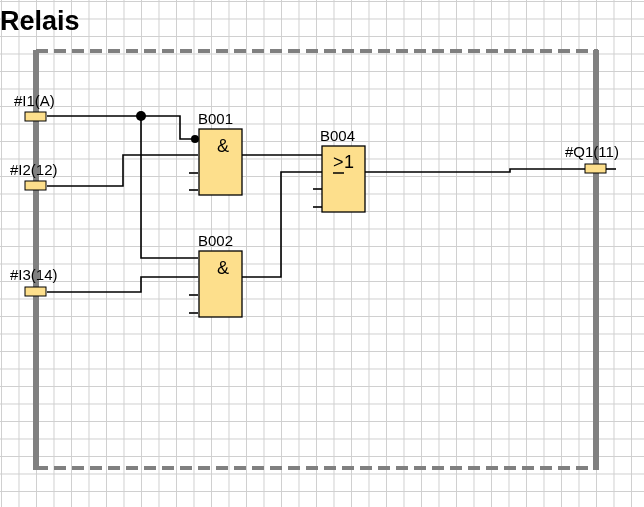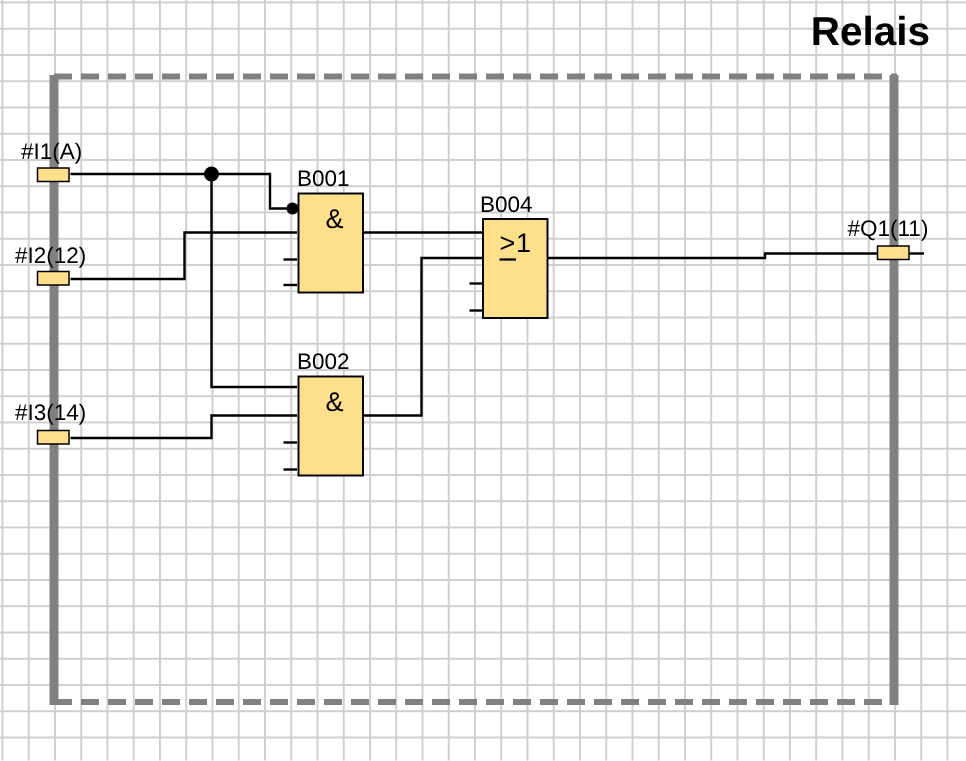--- a/index.html
+++ b/index.html
@@ -7,21 +7,21 @@
     width:644px; height:507px; overflow:hidden; position:relative;
     background-color:#ffffff;
     background-image:
       linear-gradient(to right, #cfcfcf 1px, transparent 1px),
       linear-gradient(to bottom, #cfcfcf 1px, transparent 1px);
     background-size:17.5px 17.5px;
     background-position:1px 1px;
     font-family:"Liberation Sans", sans-serif;
   }
   #title {
-    position:absolute; left:0; width:620px; top:6px; text-align:right;
+    position:absolute; left:0; width:620px; top:6px; text-align:left;
     font-weight:bold; font-size:27px; color:#000;
   }
   svg#diagram { position:absolute; left:0; top:0; }
   .lbl { font-family:"Liberation Sans", sans-serif; font-size:15px; fill:#000; }
   .gate-sym { font-family:"Liberation Sans", sans-serif; font-size:18px; fill:#000; }
 </style>
 </head>
 <body>
 
 <div id="title">Relais</div>

